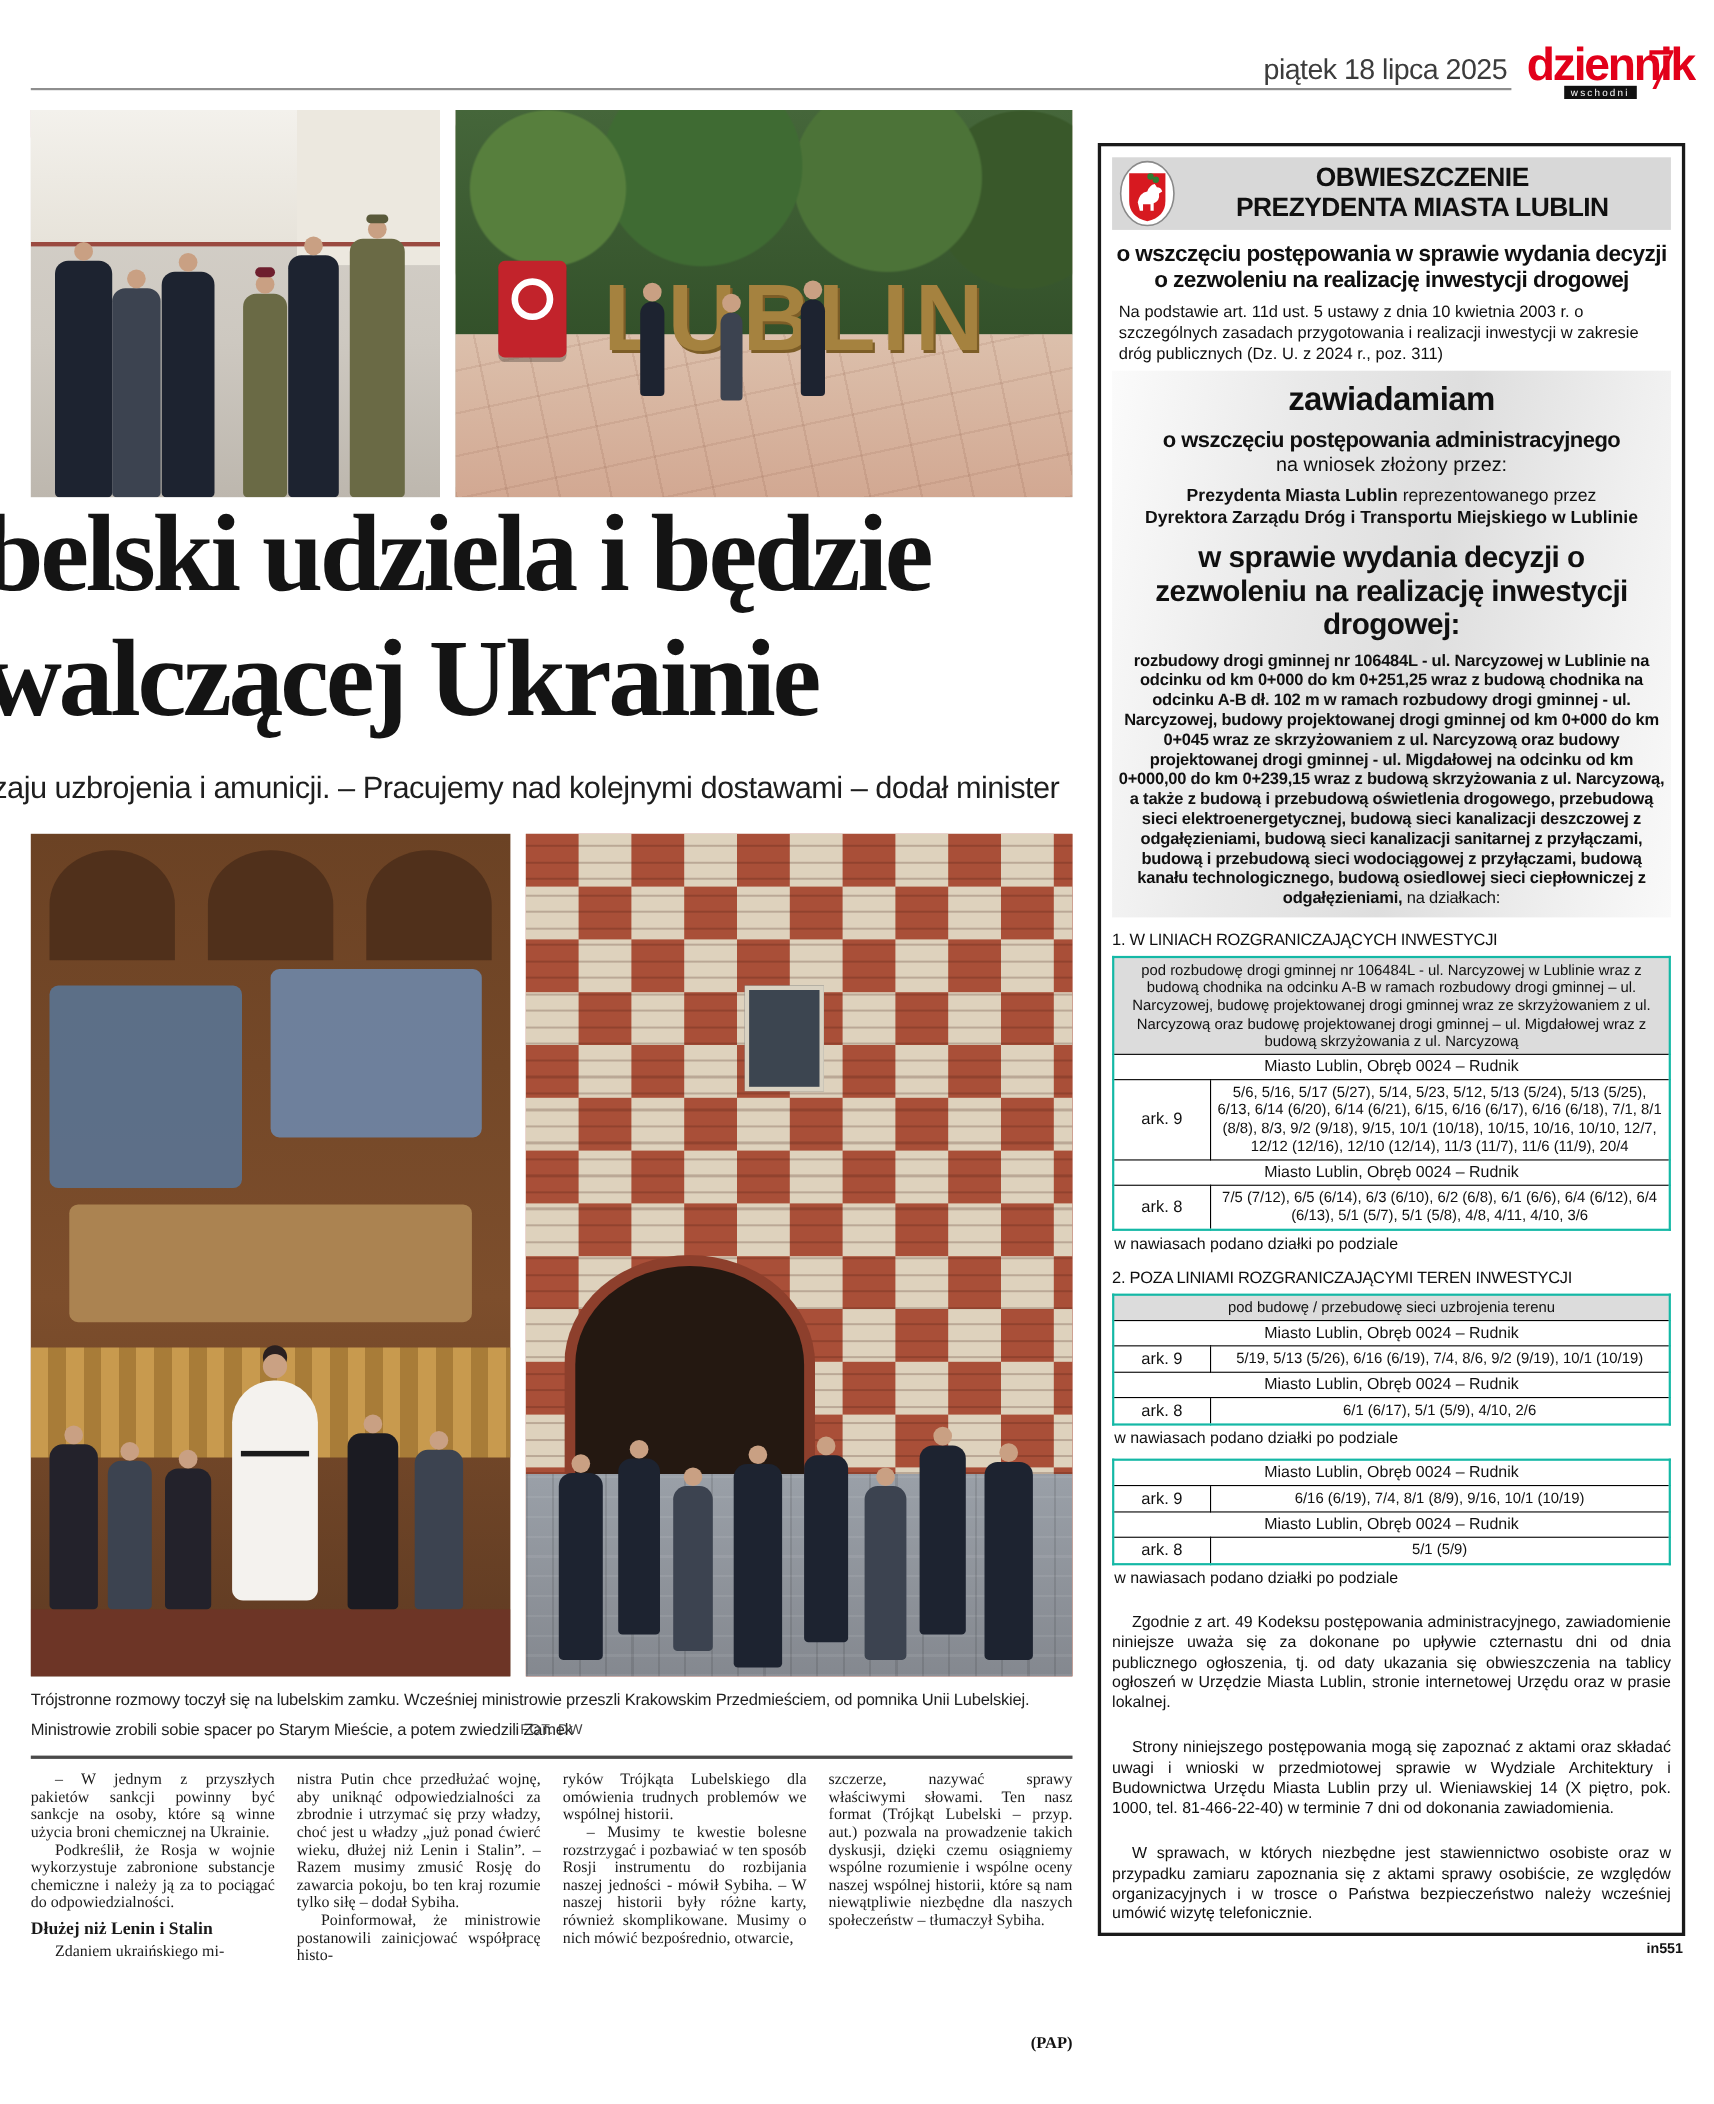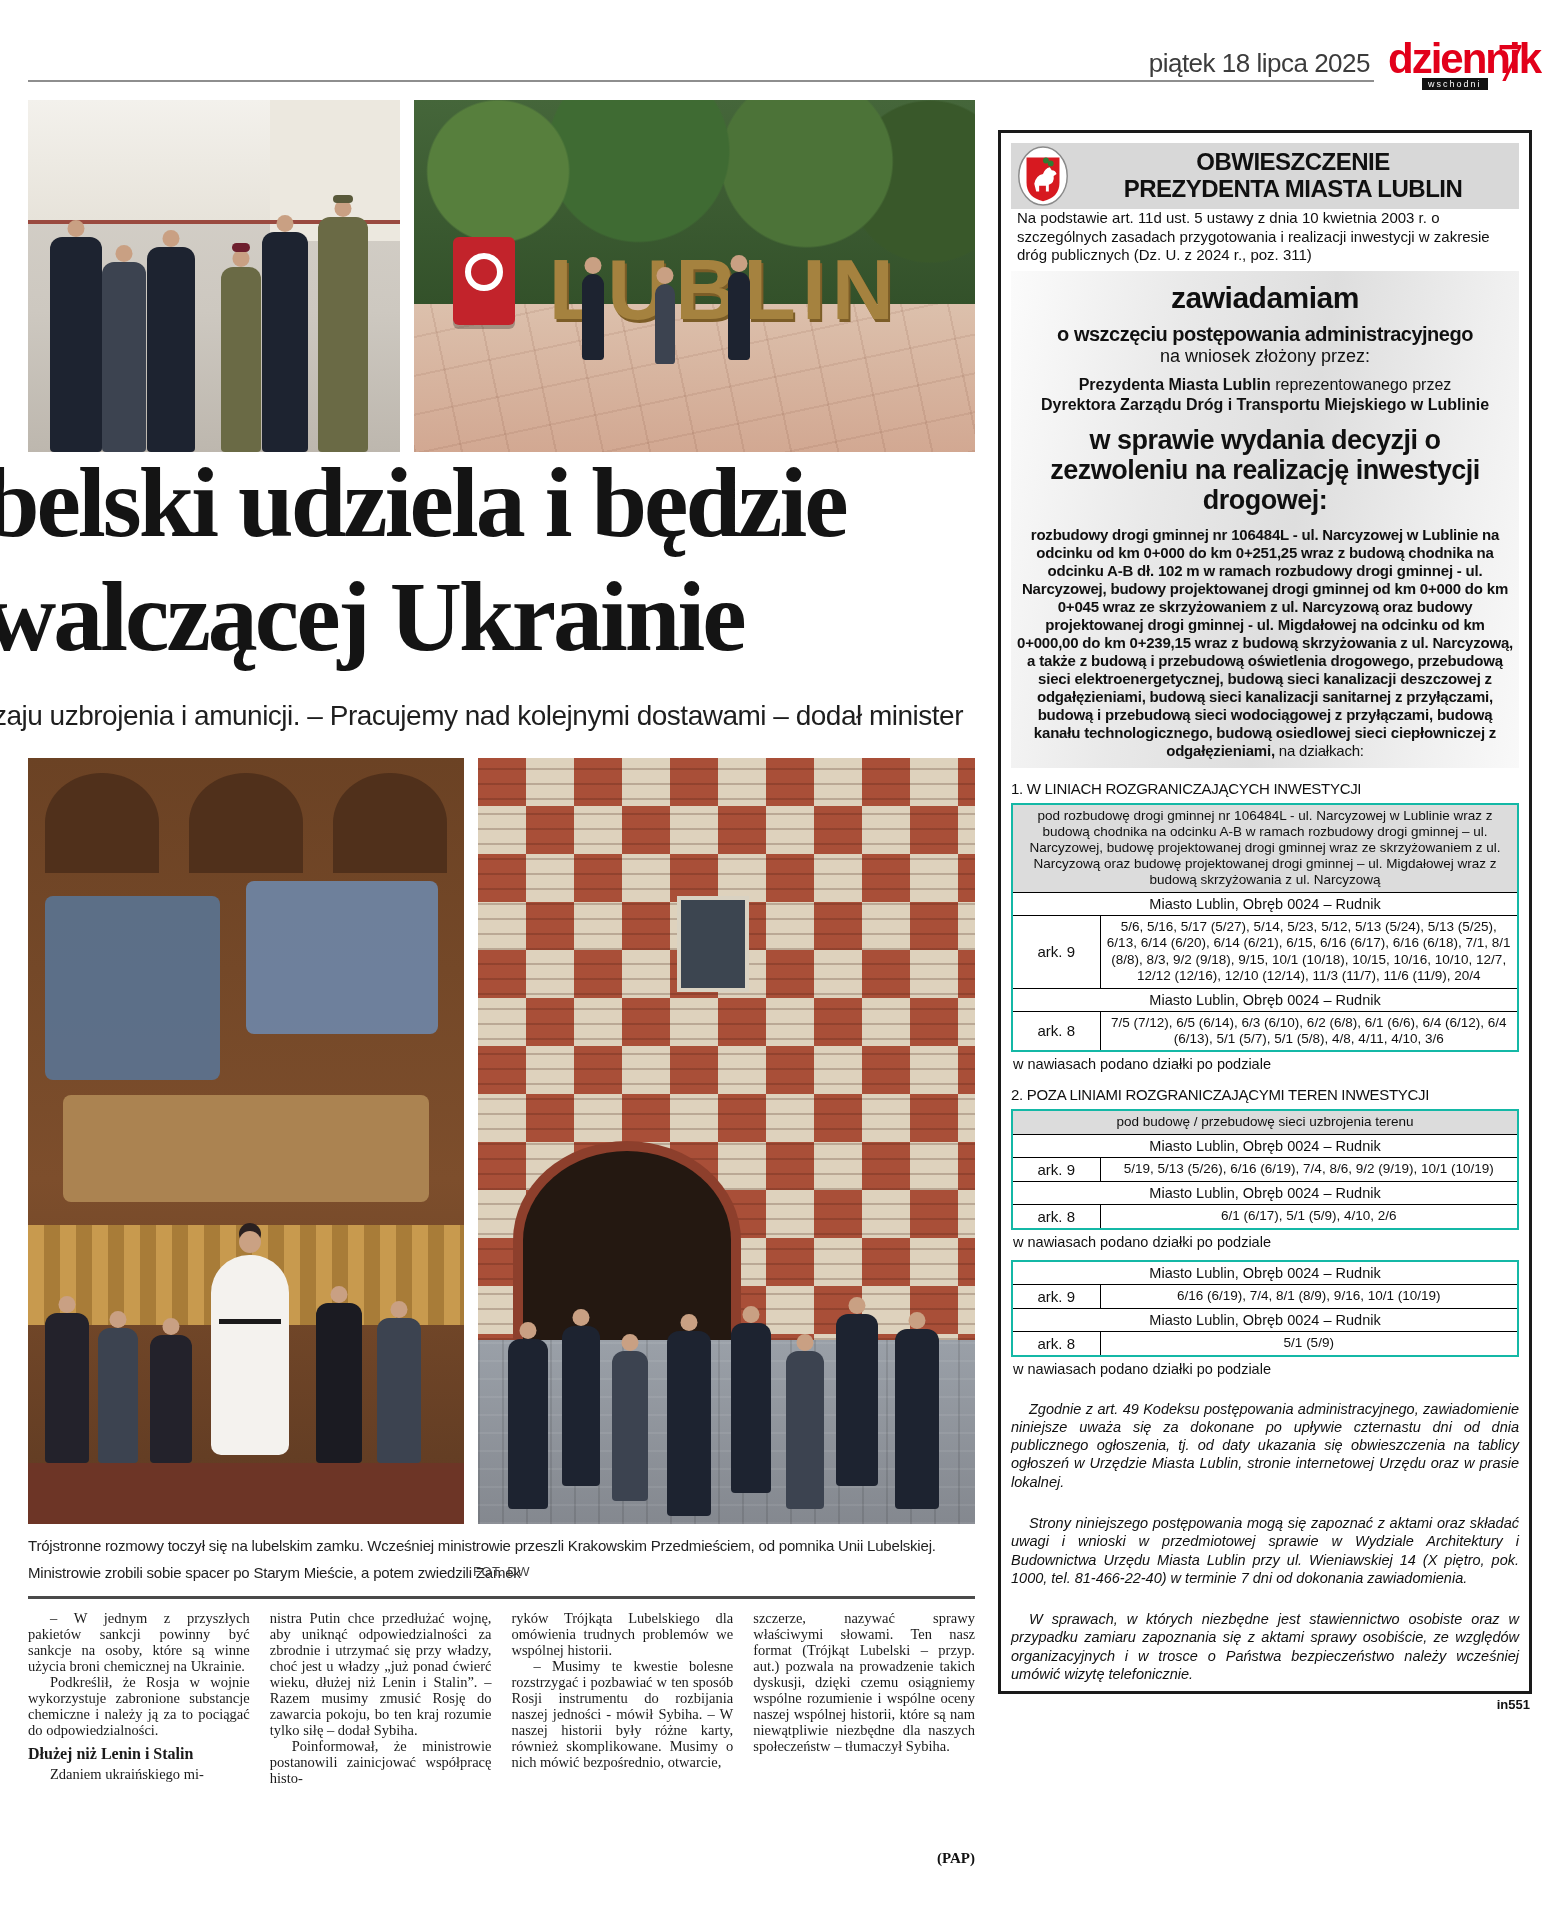--- a/index.html
+++ b/index.html
@@ -135,21 +135,21 @@
   .scope .tail { font-weight:normal; }
   .sect { font-size:15px; margin:12px 0 6px; letter-spacing:-0.3px; }
   .sect2 { margin-top:14px; }
   table.ad-table { width:100%; border-collapse:collapse; border:2px solid #14b8a6; margin:2px 0 4px; }
   .ad-table td { border:1.5px solid #000; text-align:center; vertical-align:middle; padding:3px 5px; }
   .t-head { background:#dcdcdc; font-size:13.5px; line-height:1.2; }
   .t-area { font-size:14.5px; padding:4px; }
   .t-ark { width:88px; font-size:15px; }
   .t-parcels { font-size:13.5px; line-height:1.22; }
   .t-note { font-size:14.5px; margin:4px 0 10px; padding-left:2px; }
-  .ad-par { font-size:14.5px; line-height:1.26; text-align:justify; text-indent:18px; margin-top:23px;font-style:italic; }
+  .ad-par { font-size:14.5px; line-height:1.26; text-align:justify; text-indent:18px; margin-top:23px; }
   .ad-sign { text-align:right; font-weight:bold; font-size:13px; margin-top:3px; padding-right:2px; }
 </style>
 </head>
 <body>
 
 <div class="page">
 
   <div class="hdr-date">piątek 18 lipca 2025</div>
   <div class="hdr-rule"></div>
   <div class="logo">
@@ -253,20 +253,21 @@
             <path d="M9 13 h34 v26 q0 15 -17 19 q-17 -4 -17 -19 z" fill="#d71920"></path>
             <path d="M17 40 q2 -9 9 -10 q2 -6 7 -7 l2 3 q4 0 5 4 l-3 2 q1 7 -5 9 l0 7 l-3 0 l0 -6 l-7 0 l0 6 l-3 0 z" fill="#ffffff"></path>
             <circle cx="34" cy="19" r="3" fill="#2e7d32"></circle>
             <circle cx="29" cy="16" r="3" fill="#2e7d32"></circle>
           </svg>
         </span>
         <div class="t">OBWIESZCZENIE</div>
         <div class="t">PREZYDENTA MIASTA LUBLIN</div>
       </div>
 
+      <div class="ad-sub">o wszczęciu postępowania w sprawie wydania decyzji o zezwoleniu na realizację inwestycji drogowej</div>
       <div class="ad-legal">Na podstawie art. 11d ust. 5 ustawy z dnia 10 kwietnia 2003 r. o szczególnych zasadach przygotowania i realizacji inwestycji w zakresie dróg publicznych (Dz. U. z 2024 r., poz. 311)</div>
 
       <div class="grad">
         <div class="zaw">zawiadamiam</div>
         <div class="admin">
           <span class="b">o wszczęciu postępowania administracyjnego</span>
           <span class="r">na wniosek złożony przez:</span>
         </div>
         <div class="applicant">
           <span class="b">Prezydenta Miasta Lublin</span><span> reprezentowanego przez </span><br>

